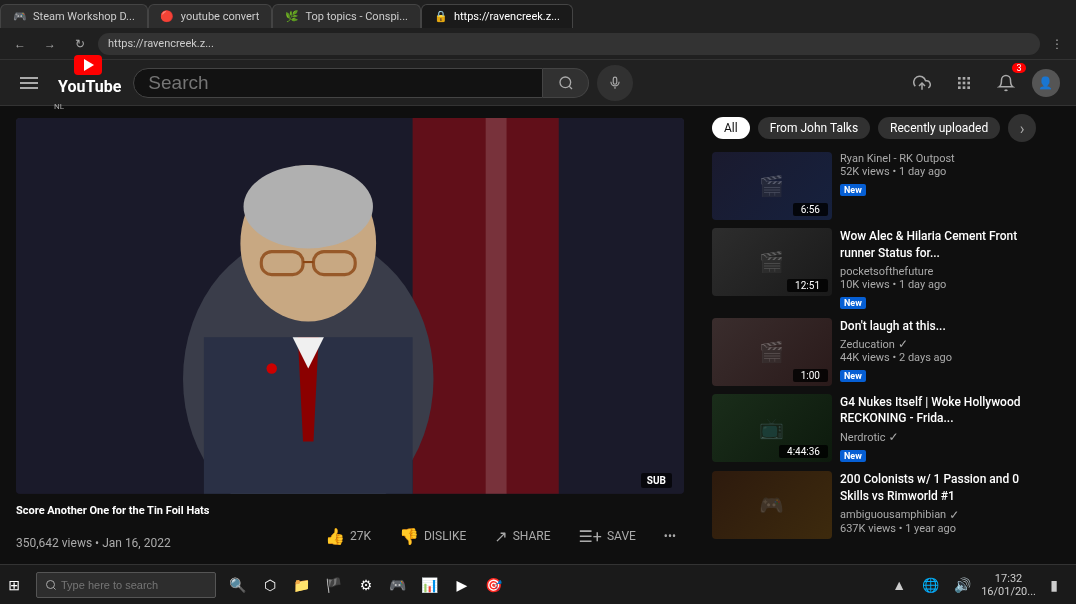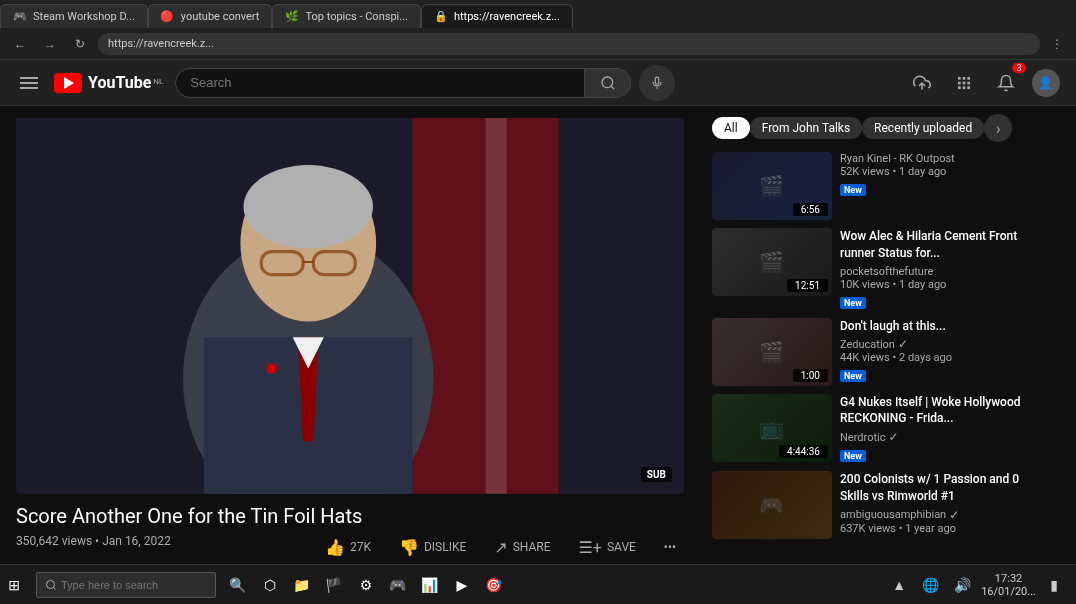--- a/index.html
+++ b/index.html
@@ -201,20 +201,21 @@
     .yt-menu-line {
       width: 18px;
       height: 2px;
       background: #aaa;
     }
     .yt-logo {
       display: flex;
       align-items: center;
       gap: 2px;
       cursor: pointer;
+      flex-direction: column;
     }
     .yt-logo-icon {
       width: 28px;
       height: 20px;
       background: #ff0000;
       border-radius: 4px;
       display: flex;
       align-items: center;
       justify-content: center;
     }
@@ -251,21 +252,21 @@
       border: 1px solid #444;
       border-radius: 20px 0 0 20px;
       display: flex;
       align-items: center;
       padding: 0 14px;
     }
     .yt-search-bar input {
       background: transparent;
       border: none;
       color: #f97316;
-      font-size: 13px;
+      font-size: 19px;
       outline: none;
       width: 100%;
     }
     .yt-search-btn {
       width: 46px;
       height: 30px;
       background: #313131;
       border: 1px solid #444;
       border-left: none;
       border-radius: 0 20px 20px 0;
@@ -358,42 +359,42 @@
       width: 100%;
       height: 100%;
       background: linear-gradient(180deg, #2a2a3a 0%, #1a1a2e 30%, #0d0d1a 60%, #1a1520 100%);
       position: relative;
       display: flex;
       align-items: center;
       justify-content: center;
     }
     .sub-badge {
       position: absolute;
-      bottom: 12px;
+      bottom: 6px;
       right: 12px;
       background: rgba(0,0,0,0.7);
       color: #fff;
       font-size: 10px;
       font-weight: bold;
       padding: 2px 6px;
       border-radius: 2px;
     }
 
     .video-info {
       margin-top: 10px;
     }
     .video-title {
-      font-size: 20px;
-      font-weight: 400;
+      font-size: 11px;
+      font-weight: 700;
       color: #fff;
       margin-bottom: 6px;
     }
     .video-meta {
       display: flex;
-      align-items: flex-start;
+      align-items: flex-end;
       justify-content: space-between;
     }
     .video-views {
       font-size: 12px;
       color: #aaa;
     }
     .video-actions {
       display: flex;
       align-items: center;
       gap: 12px;
@@ -419,20 +420,21 @@
     
     .yt-sidebar {
       width: 360px;
       padding: 8px 12px;
       overflow-y: auto;
       flex-shrink: 0;
     }
     .sidebar-filter-bar {
       display: flex;
       align-items: center;
+      gap: 8px;
       margin-bottom: 10px;
       overflow: hidden;
     }
     .filter-chip {
       padding: 4px 12px;
       border-radius: 20px;
       font-size: 12px;
       cursor: pointer;
       white-space: nowrap;
       background: #313131;

